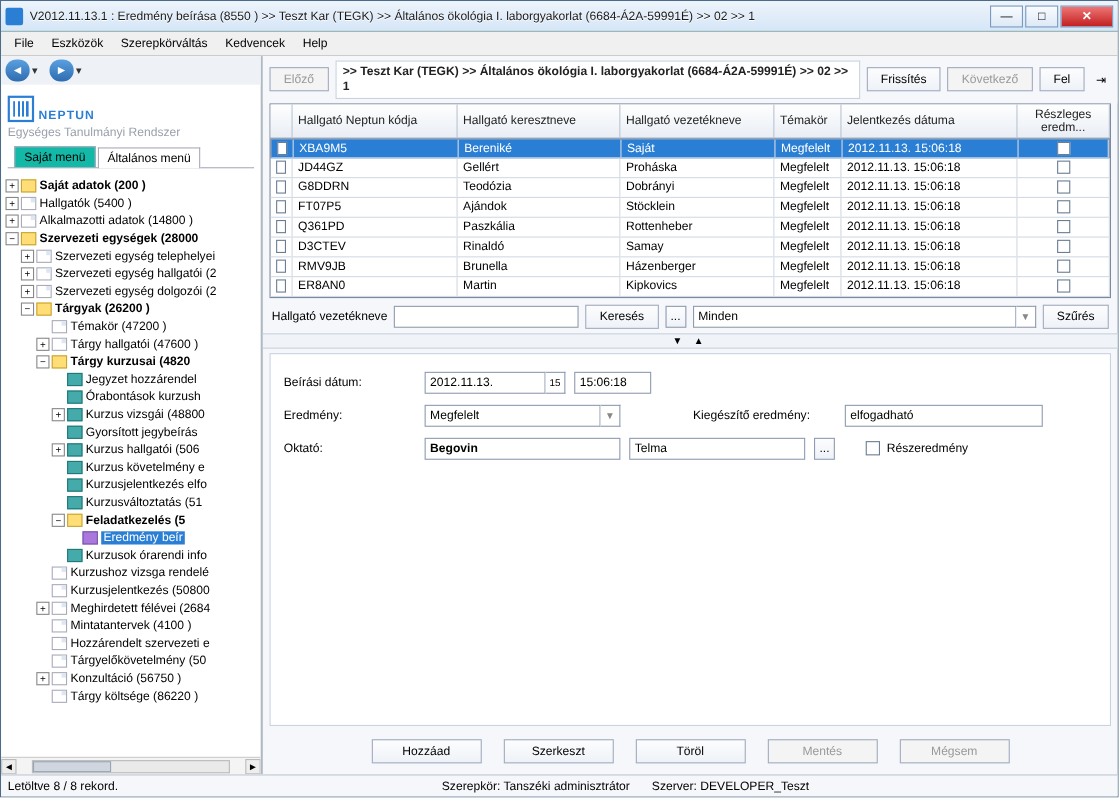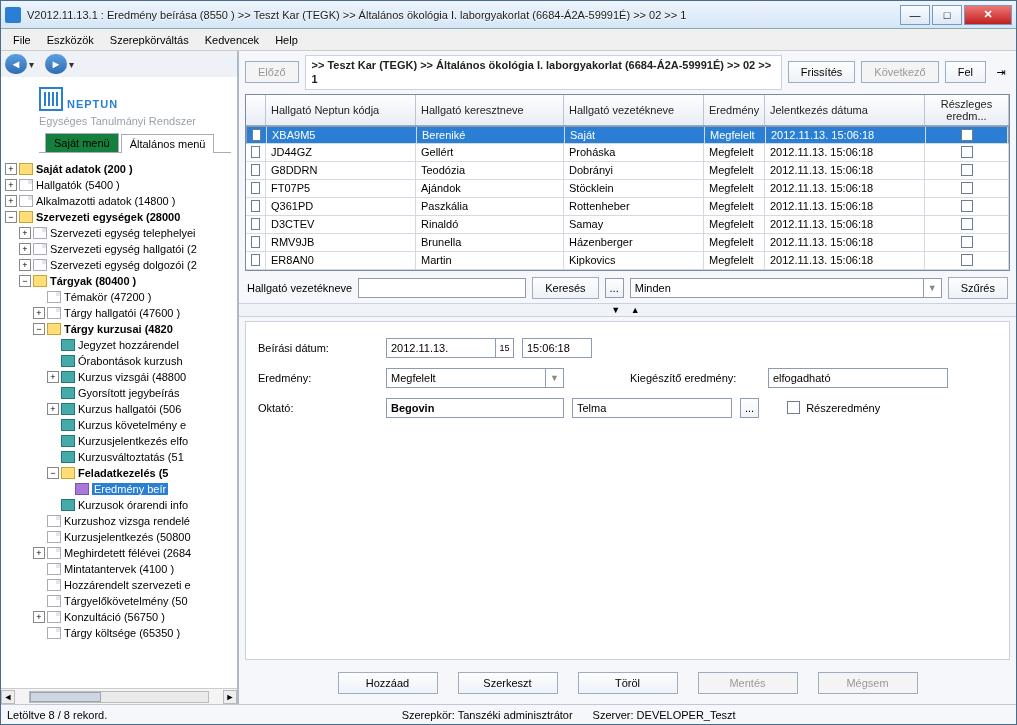--- a/index.html
+++ b/index.html
@@ -17,27 +17,27 @@
 .menubar { height: 22px; background: #f0f0f0; display: flex; align-items: center; padding: 0 4px; border-bottom: 1px solid #ccc; }
 .menu-item { padding: 2px 8px; cursor: default; }
 
 .toolbar-row { height: 26px; background: #eef1f6; display: flex; align-items: center; padding: 0 4px; border-bottom: 1px solid #c0c8d4; }
 .navbtn { width: 22px; height: 20px; border-radius: 10px; background: linear-gradient(#5aa0e0,#2f6db0); display: flex; align-items: center; justify-content: center; color: #fff; margin-right: 2px; }
 .navdrop { width: 10px; font-size: 10px; color: #333; margin-right: 6px; }
 
 .content { flex: 1; display: flex; overflow: hidden; }
 
 .leftpane { width: 238px; background: #fff; border-right: 2px solid #b0b8c4; display: flex; flex-direction: column; overflow: hidden; }
-.logo-area { padding: 8px 6px 4px 6px; margin-left: 32px; }
+.logo-area { padding: 8px 6px 4px 6px; }
 .logo { font-size: 28px; font-weight: 800; color: #2a7fd4; letter-spacing: 1px; line-height: 1; }
 .logo-sq { display:inline-block; width:24px; height:24px; border:2px solid #2a7fd4; vertical-align: -3px; margin-right: 4px; position: relative; }
 .logo-sq::before { content:""; position:absolute; inset:3px; background: repeating-linear-gradient(90deg,#2a7fd4 0 2px,transparent 2px 4px); }
 .logo-sub { color: #9aa1ab; font-size: 11px; margin-top: 2px; }
 .tabstrip { display: flex; border-bottom: 1px solid #aab; margin-top: 6px; padding-left: 6px; }
-.tab { padding: 3px 8px; border: 1px solid #aab; border-bottom: none; background: #15803d; margin-right: 2px; }
+.tab { padding: 3px 8px; border: 1px solid #aab; border-bottom: none; background: #14b8a6; margin-right: 2px; }
 .tab.active { background: #fff; position: relative; top: 1px; }
 .tree-wrap { flex:1; overflow:auto; padding: 4px 0 4px 2px; }
 .tree-row { display: flex; align-items: center; height: 16px; padding-left: 2px; white-space: nowrap; }
 .exp { width: 12px; height: 12px; border: 1px solid #888; background:#fff; display:flex; align-items:center; justify-content:center; font-size:9px; line-height:1; margin-right:2px; cursor:default; }
 .exp.blank { border:none; }
 .ticon { width: 14px; height: 12px; margin-right: 3px; }
 .ti-folder { background: #ffdd77; border:1px solid #c7a537; }
 .ti-page { background: #fff; border:1px solid #aab; position:relative; }
 .ti-page::after { content:""; position:absolute; top:0; right:0; width:4px; height:4px; background:#dde7f2; }
 .ti-book { background:#4aa; border:1px solid #277; }
@@ -172,21 +172,21 @@
         <div class="tree-row">
             <span class="ind ind-1"></span>
             <span class="exp">+</span>
             <span class="ticon ti-page"></span>
             <span class="tree-label">Szervezeti egység dolgozói (2</span>
           </div>
         <div class="tree-row">
             <span class="ind ind-1"></span>
             <span class="exp">−</span>
             <span class="ticon ti-folder"></span>
-            <span class="tree-label bold">Tárgyak (80400  )</span>
+            <span class="tree-label bold">Tárgyak (26200  )</span>
           </div>
         <div class="tree-row">
             <span class="ind ind-2"></span>
             <span class="exp blank"></span>
             <span class="ticon ti-page"></span>
             <span class="tree-label">Témakör (47200  )</span>
           </div>
         <div class="tree-row">
             <span class="ind ind-2"></span>
             <span class="exp">+</span>
@@ -304,21 +304,21 @@
         <div class="tree-row">
             <span class="ind ind-2"></span>
             <span class="exp">+</span>
             <span class="ticon ti-page"></span>
             <span class="tree-label">Konzultáció (56750  )</span>
           </div>
         <div class="tree-row">
             <span class="ind ind-2"></span>
             <span class="exp blank"></span>
             <span class="ticon ti-page"></span>
-            <span class="tree-label">Tárgy költsége (65350  )</span>
+            <span class="tree-label">Tárgy költsége (86220  )</span>
           </div>
       </div>
       <div class="hscroll">
         <div class="arr">◄</div>
         <div class="bar">
             <div class="thumb"></div>
           </div>
         <div class="arr">►</div>
       </div>
     </div>
@@ -332,21 +332,21 @@
         <button class="btn">Fel</button>
         <span class="pin">⇥</span>
       </div>
 
       <div class="grid-wrap">
         <div class="grid-head">
           <div class="gh rc"></div>
           <div class="gh col-code">Hallgató Neptun kódja</div>
           <div class="gh col-fn">Hallgató keresztneve</div>
           <div class="gh col-ln">Hallgató vezetékneve</div>
-          <div class="gh col-res">Eredmény</div>
+          <div class="gh col-res">Témakör</div>
           <div class="gh col-date">Jelentkezés dátuma</div>
           <div class="gh col-part">Részleges eredm...</div>
         </div>
         <div class="grid-body" id="grid-body">
             <div class="gr sel">
               <div class="gc rc">
                 <div class="cb"></div>
               </div>
               <div class="gc col-code">XBA9M5</div>
               <div class="gc col-fn">Bereniké</div>

